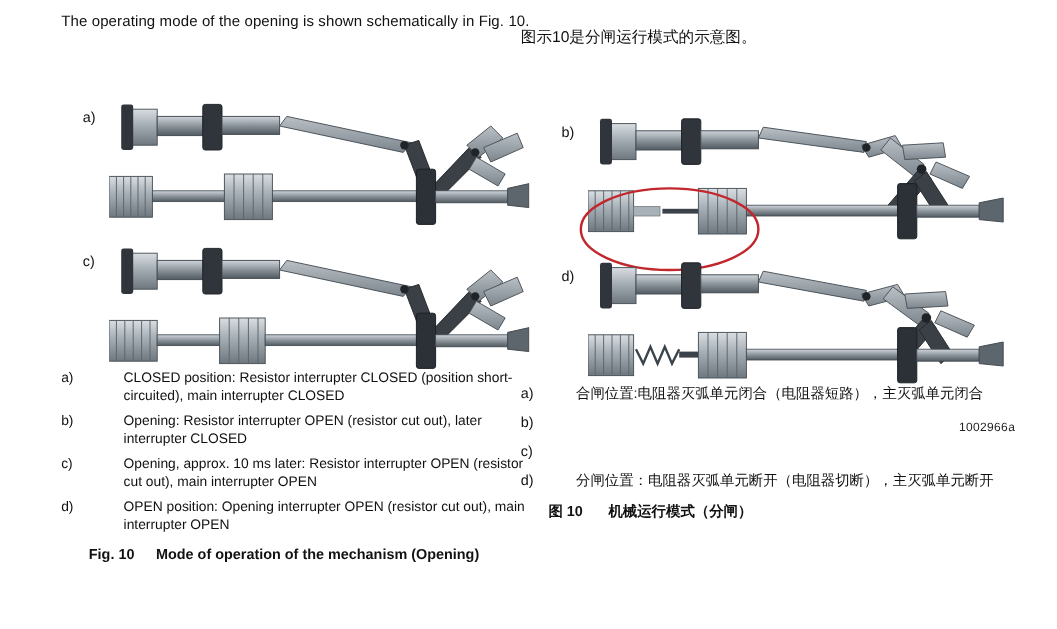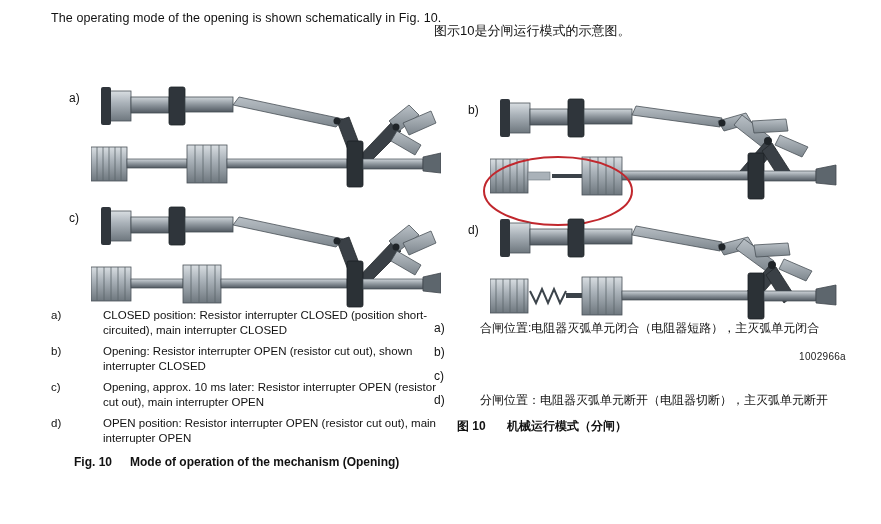--- a/index.html
+++ b/index.html
@@ -235,29 +235,29 @@
       </div>
     </div>
 
     <div class="legend">
       <div class="legend-row">
         <div class="legend-key">a)</div>
         <div class="legend-text">CLOSED position: Resistor interrupter CLOSED (position short-circuited), main interrupter CLOSED</div>
       </div>
       <div class="legend-row">
         <div class="legend-key">b)</div>
-        <div class="legend-text">Opening: Resistor interrupter OPEN (resistor cut out), shown   interrupter CLOSED</div>
+        <div class="legend-text">Opening: Resistor interrupter OPEN (resistor cut out), later   interrupter CLOSED</div>
       </div>
       <div class="legend-row">
         <div class="legend-key">c)</div>
         <div class="legend-text">Opening, approx. 10 ms later: Resistor interrupter OPEN (resistor cut out), main interrupter OPEN</div>
       </div>
       <div class="legend-row">
         <div class="legend-key">d)</div>
-        <div class="legend-text">OPEN position: Resistor interrupter OPEN (resistor cut out), main interrupter OPEN</div>
+        <div class="legend-text">OPEN position: Opening interrupter OPEN (resistor cut out), main interrupter OPEN</div>
       </div>
     </div>
 
     <div class="figcaption">
       <span class="fc-num">Fig. 10</span><span>Mode of operation of the mechanism (Opening)</span>
     </div>
   </div>
 
   <div class="col-right">
 

